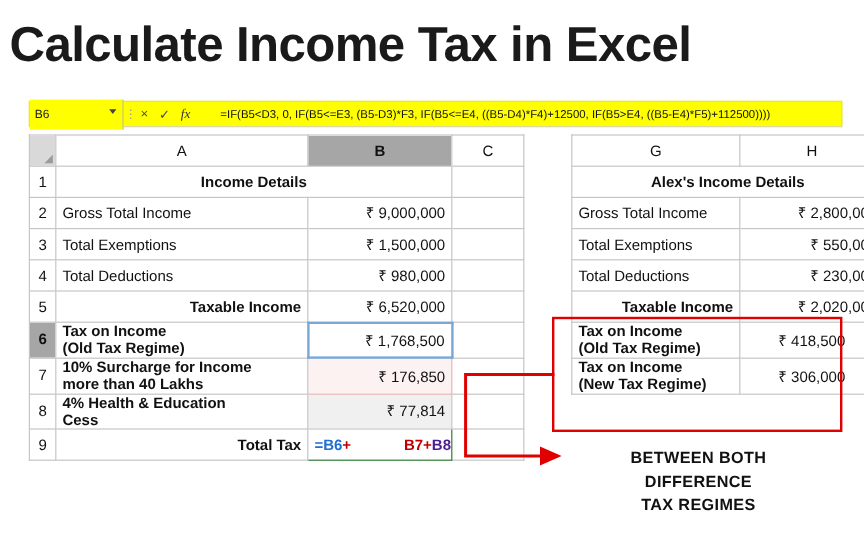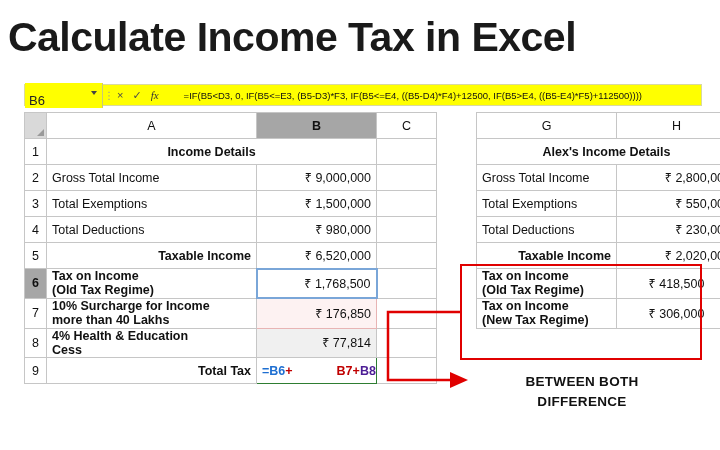--- a/index.html
+++ b/index.html
@@ -36,23 +36,23 @@
     background: #ffff00;
     border: 1px solid #d9d9a0;
     display: flex;
     align-items: center;
     font-size: 9px;
   }
   .namebox {
     width: 78px; height: 25px;
     background: #ffff00;
     border-right: 1px solid #c8c87a;
-    display: flex; align-items: flex-end;
+    display: flex; align-items: center;
     padding-left: 4px;
-    font-size: 13px; color: #222;
+    font-size: 10px; color: #222;
     position: relative;
   }
   .namebox .caret {
     position: absolute; right: 5px; top: 8px;
     width: 0; height: 0;
     border-left: 3px solid transparent;
     border-right: 3px solid transparent;
     border-top: 4px solid #444;
   }
   .fb-divider {
@@ -348,15 +348,16 @@
   <div class="redbox" style="left:460px; top:264px; width:242px; height:96px;"></div>
 
   <svg class="arrow-svg" style="left:380px; top:310px;" width="110" height="95" viewBox="0 0 110 95">
     <path d="M82 2 L8 2 L8 70 L70 70" fill="none" stroke="#e00000" stroke-width="2.5"></path>
     <polygon points="70,62 88,70 70,78" fill="#e00000"></polygon>
   </svg>
 
   <div class="diff-text" style="left:462px; top:372px; width:240px;">
     <div>BETWEEN BOTH</div>
     <div>DIFFERENCE</div>
+    <div>TAX REGIMES</div>
   </div>
 
 </div>
 
 </body></html>

